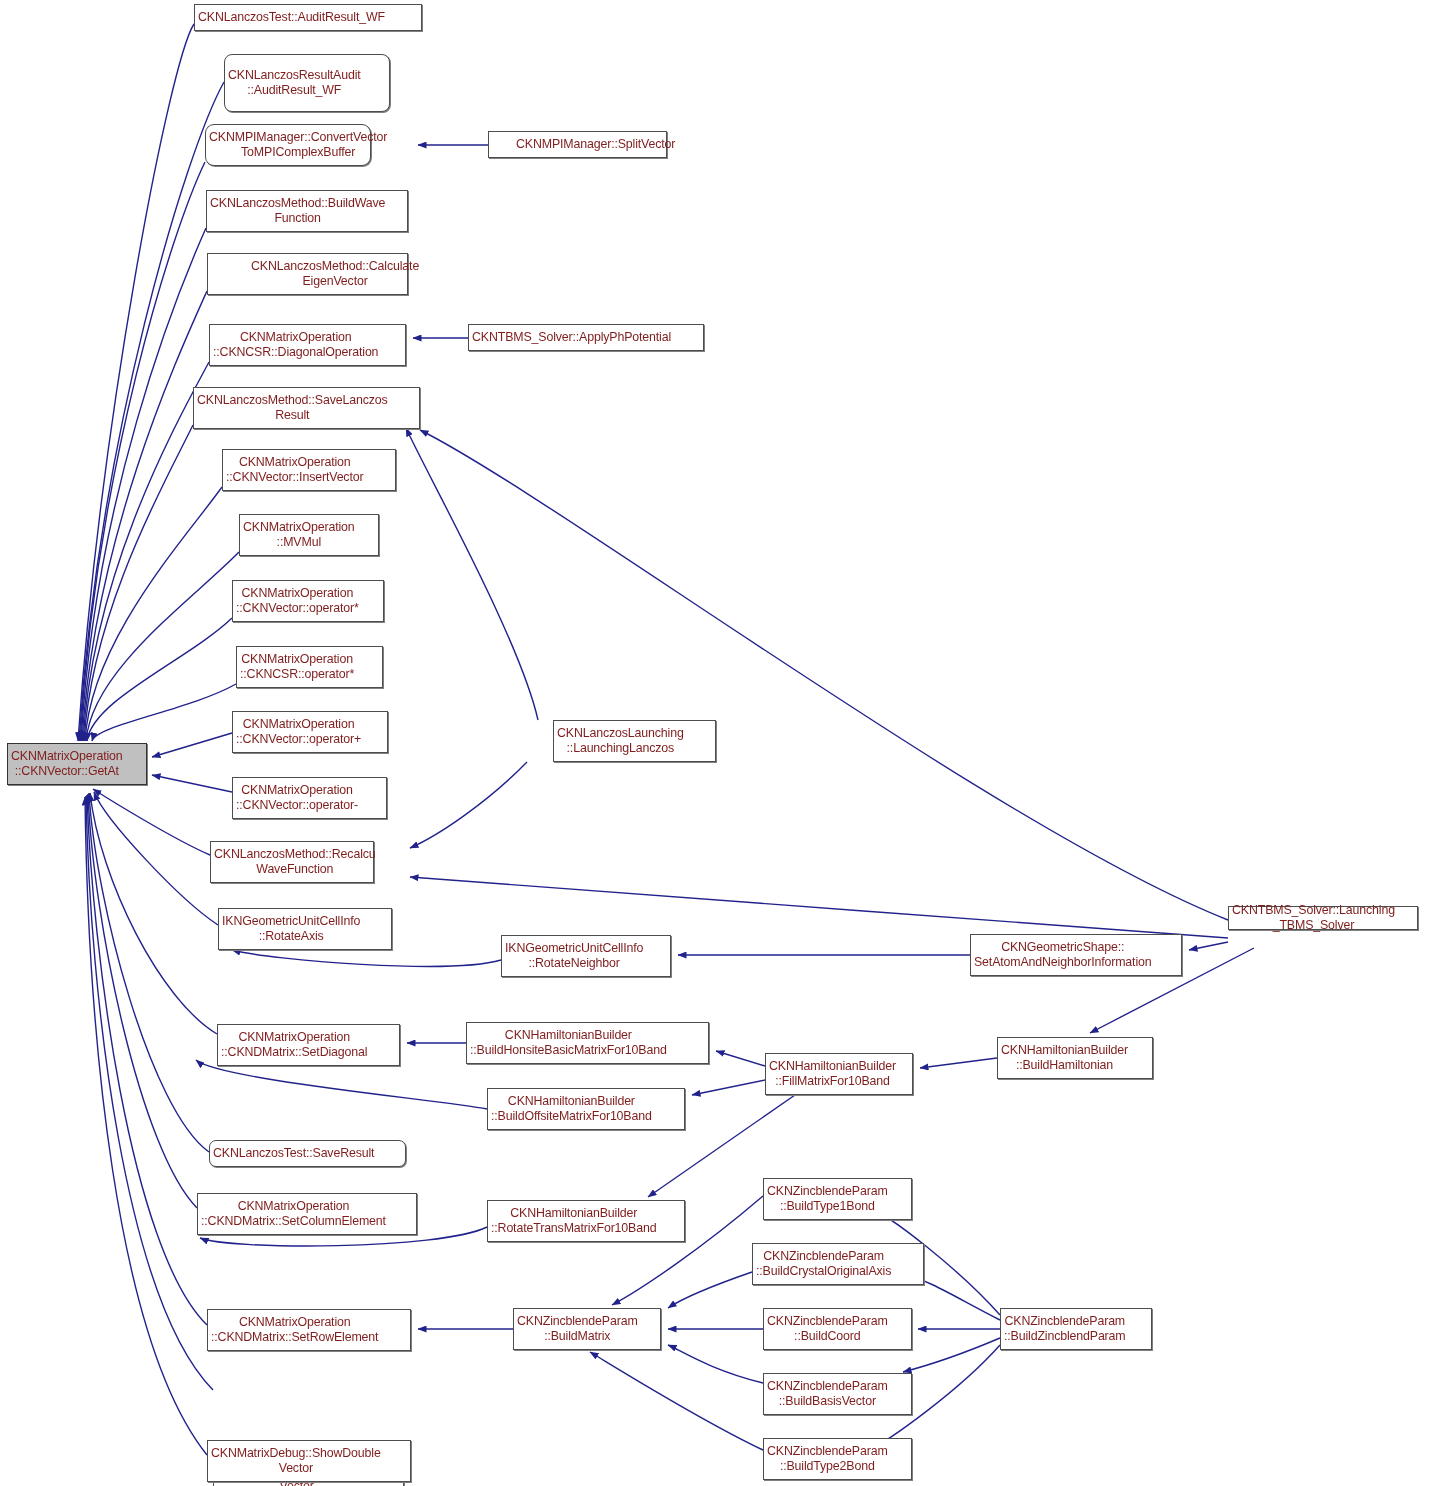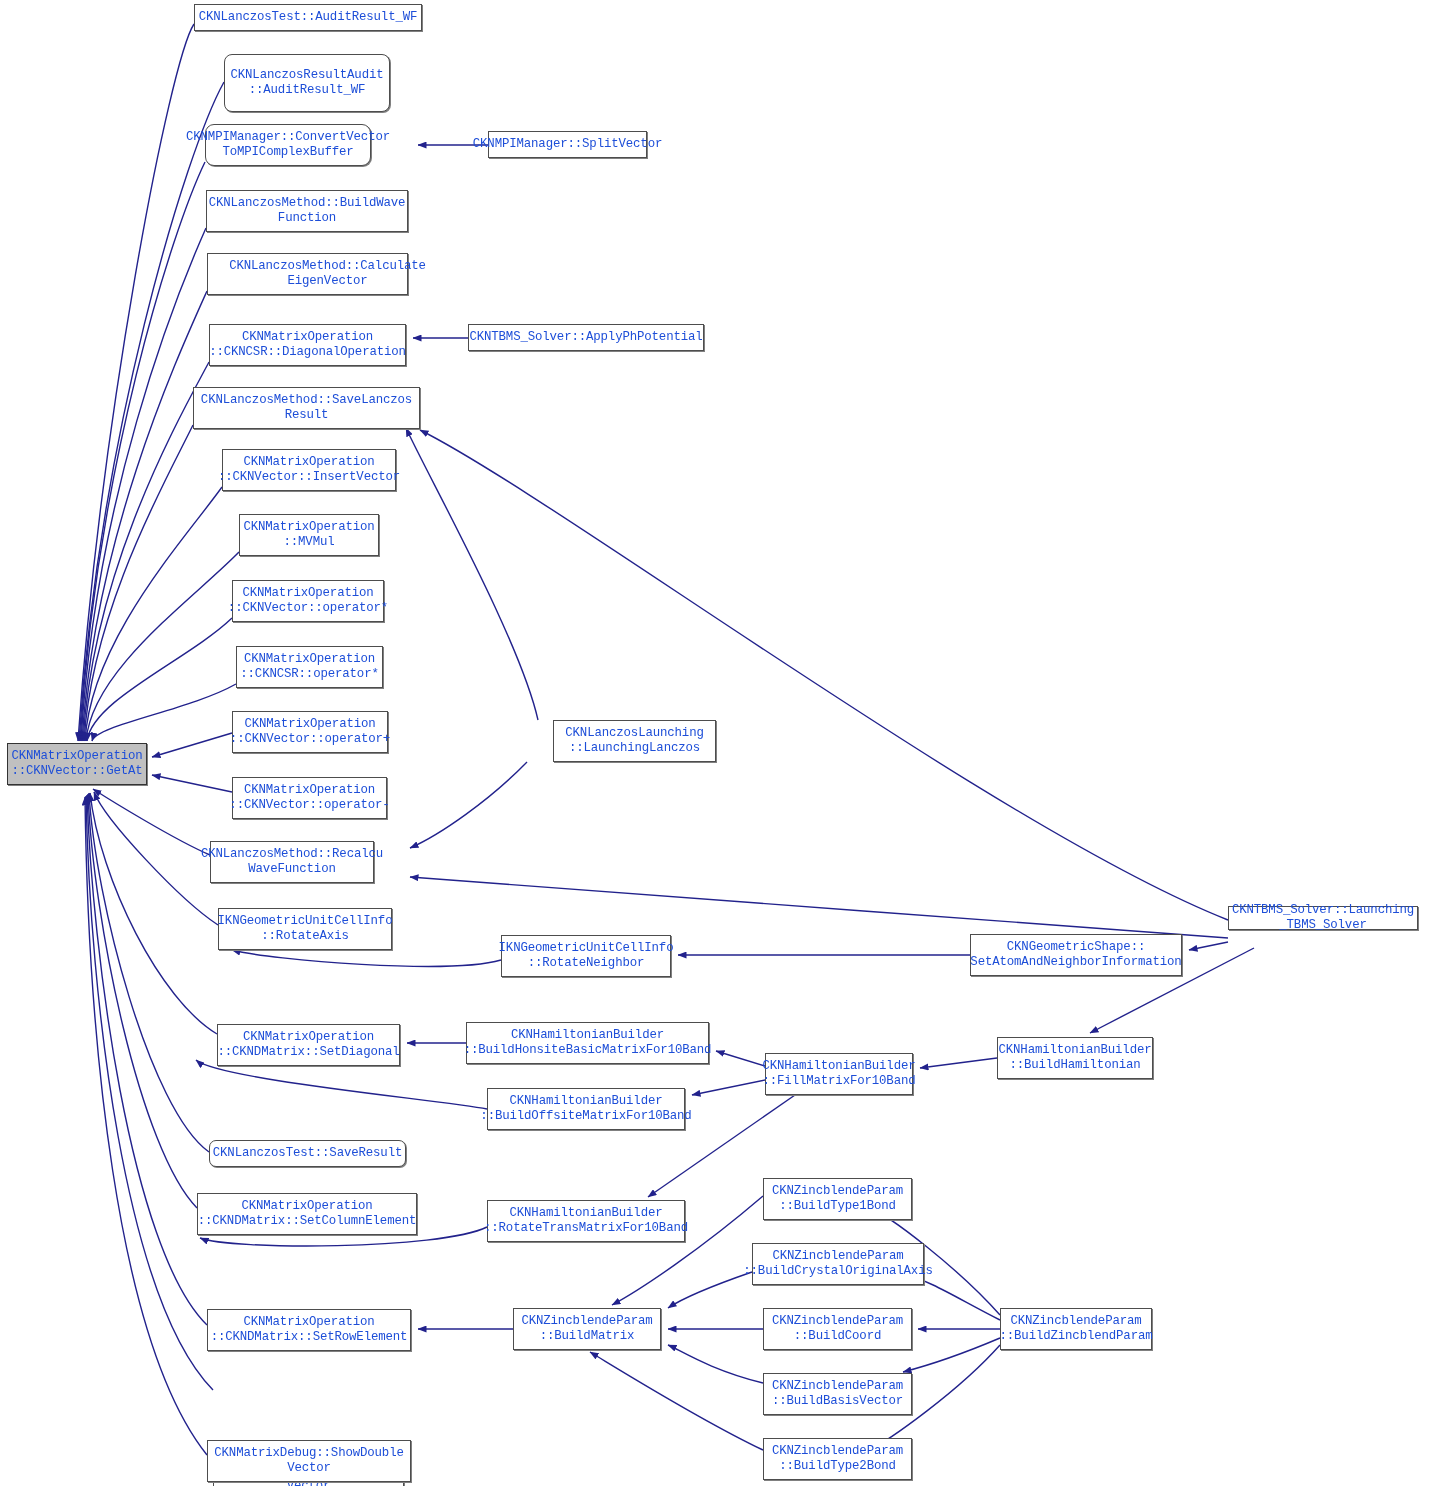--- a/index.html
+++ b/index.html
@@ -1,22 +1,22 @@
 <!DOCTYPE html>
 <html><head>
 <meta charset="utf-8">
 <style>
   html,body{margin:0;padding:0;background:#ffffff;}
   body{font-family:"Liberation Sans","DejaVu Sans",sans-serif;}
   #graph-root{position:relative;width:1429px;height:1486px;background:#fff;overflow:hidden;}
   svg.graph-canvas{position:absolute;left:0;top:0;width:1429px;height:1486px;}
   .node-box{position:absolute;box-sizing:border-box;border:1px solid #4d4d4d;
-    background:#ffffff;display:flex;align-items:center;justify-content:center;
-    text-align:center;font-size:12.4px;line-height:1.22;color:#1d4ed8;
-    font-family:Liberation Mono, monospace;
+    background:#ffffff;display:flex;align-items:center;
+    text-align:center;font-size:12.4px;line-height:1.22;color:#7f1d1d;
+    font-family:Liberation Sans, sans-serif;
     box-shadow:1px 1px 0 0 #808080;letter-spacing:-0.15px;}
   .node-box.highlight{background:#c0c0c0;border-color:#333;}
   .node-label{padding:0 3px;white-space:pre-line;}
 </style>
 </head>
 <body>
 
 <div id="graph-root">
   <svg class="graph-canvas" viewBox="0 0 1429 1486" xmlns="http://www.w3.org/2000/svg">
     <defs>
@@ -85,21 +85,21 @@
         <span class="node-label">CKNLanczosTest::AuditResult_WF</span>
       </div>
       <div class="node-box" style="left: 224px; top: 54px; width: 166px; height: 58px; border-radius: 8px;">
         <span class="node-label">CKNLanczosResultAudit
 ::AuditResult_WF</span>
       </div>
       <div class="node-box" style="left: 205px; top: 124px; width: 166px; height: 42px; border-radius: 9px;">
         <span class="node-label">CKNMPIManager::ConvertVector
 ToMPIComplexBuffer</span>
       </div>
-      <div class="node-box" style="left: 488px; top: 131px; width: 159px; height: 27px;">
+      <div class="node-box" style="left: 488px; top: 131px; width: 179px; height: 27px; padding-left: 24px;">
         <span class="node-label">CKNMPIManager::SplitVector</span>
       </div>
       <div class="node-box" style="left: 206px; top: 190px; width: 202px; height: 42px;">
         <span class="node-label">CKNLanczosMethod::BuildWave
 Function</span>
       </div>
       <div class="node-box" style="left: 207px; top: 253px; width: 201px; height: 42px; padding-left: 40px;">
         <span class="node-label">CKNLanczosMethod::Calculate
 EigenVector</span>
       </div>

